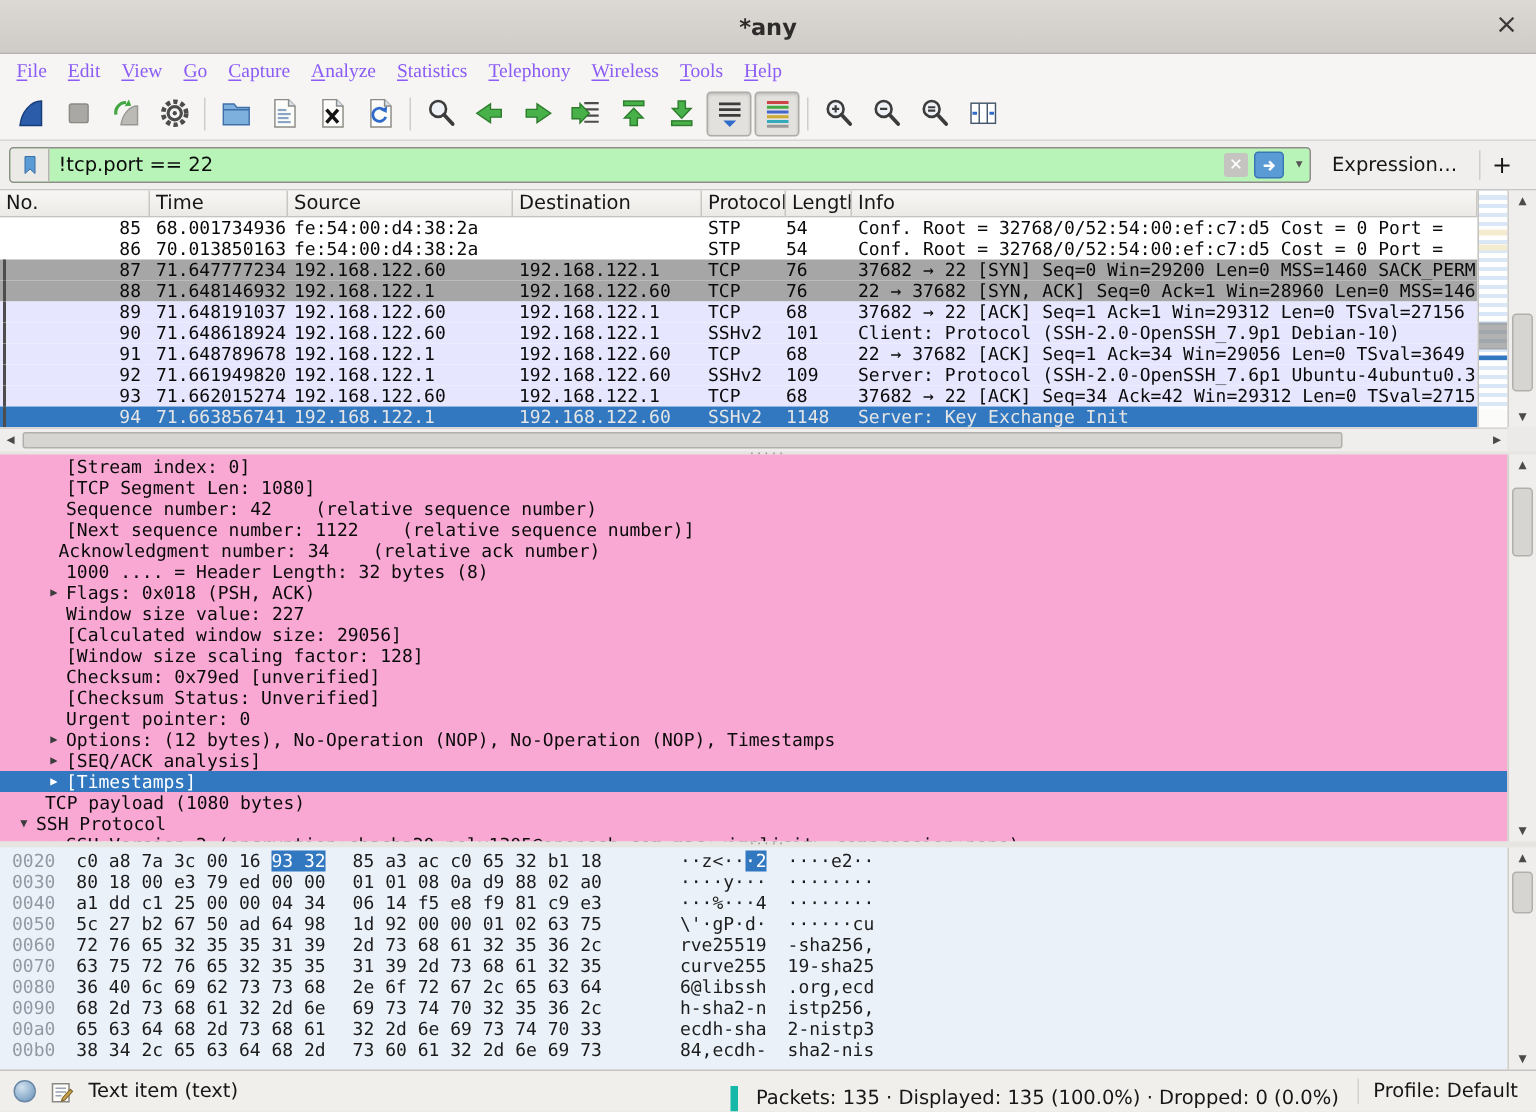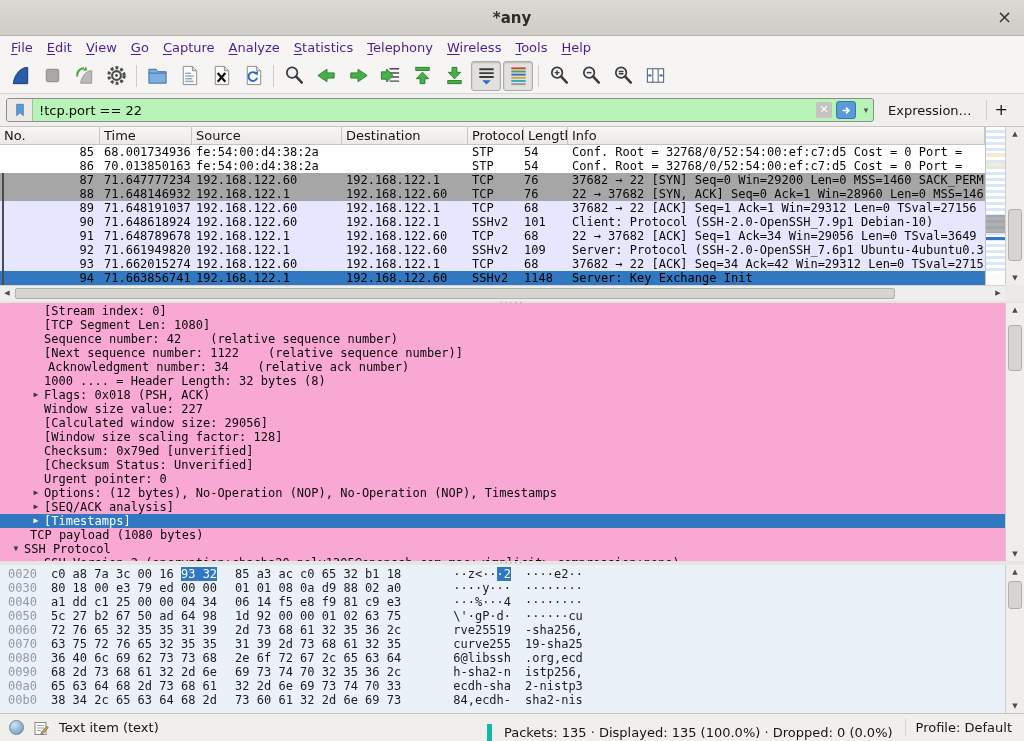--- a/index.html
+++ b/index.html
@@ -11,21 +11,21 @@
   
   .titlebar { left:0; top:0; width:1024px; height:36px;
     background:linear-gradient(#dcd8d4,#cfcbc7); border-bottom:1px solid #b4b0ac; }
   .title { display:block; line-height:36px; text-align:center; font-weight:bold;
     font-size:15px; color:#2e2c2a; }
   .close-btn { position:absolute; right:12px; top:0; line-height:34px; font-size:18px; color:#3c3a38; cursor:default; }
 
   
   .menubar { left:0; top:36px; width:1024px; height:22px; background:#f6f5f3;
     display:flex; align-items:center; padding-left:4px; font-size:13px; }
-  .menu-item { padding:0 7px; color:#4c1d95; white-space:nowrap; }
+  .menu-item { padding:0 7px; color:#8b5cf6; white-space:nowrap;font-family:Liberation Serif, serif; }
   .menu-item u { text-decoration:underline; text-underline-offset:2px; }
 
   
   .toolbar { left:0; top:58px; width:1024px; height:36px; background:#f6f5f3;
     border-bottom:1px solid #d8d6d2; display:flex; align-items:center; padding-left:4px; }
   .tb-btn { width:30px; height:30px; display:flex; align-items:center; justify-content:center;
     margin:0 1px; border:1px solid transparent; border-radius:3px; }
   .tb-btn.pressed { background:#e3e1de; border-color:#aeaca8; box-shadow:inset 0 1px 2px rgba(0,0,0,.18); }
   .tb-btn svg { width:23px; height:23px; display:block; }
   .tb-sep { width:1px; height:22px; background:#cfcdc9; margin:0 4px; }
@@ -56,21 +56,21 @@
   .ph-cell { border-right:1px solid #c9c7c3; padding:0 0 0 4px; overflow:hidden; white-space:nowrap; line-height:17px; }
   .plist-body { left:0; top:145px; width:985px; height:140px; background:#ffffff;
     font-family:"DejaVu Sans Mono", monospace; font-size:12px; overflow:hidden; }
   .prow { height:14px; line-height:14px; display:flex; white-space:nowrap; position:relative; color:#0a0a0a; }
   .prow .cell { overflow:hidden; padding-left:4px; flex-shrink:0; }
   .prow .cell.no { text-align:right; padding-right:6px; padding-left:0; }
   .prow .cell.len { text-align:left; padding-right:4px; padding-left:0; }
   .prow .cell.info { flex:1 1 auto; }
   .prow.c-gray { background:var(--row-syn-gray,#a6a6a6); }
   .prow.c-lav { background:var(--row-tcp-lavender,#e7e6ff); }
-  .prow.sel { background:var(--selection-blue,#3178c0); color:#000000; }
+  .prow.sel { background:var(--selection-blue,#3178c0); color:#e5e5e5; }
   .stream-mark { position:absolute; left:2px; top:0; width:2px; height:14px; background:#4d4d4d; }
 
   
   .minimap { left:985px; top:127px; width:20px; height:158px; border-left:1px solid #c6c4c0;
     background:repeating-linear-gradient(180deg,#ffffff 0 3px,#d9e7f6 3px 6px); overflow:hidden; }
   .mm-cream1 { position:absolute; left:0; top:26px; width:100%; height:4px; background:#f3ecd0; }
   .mm-cream2 { position:absolute; left:0; top:36px; width:100%; height:4px; background:#f3ecd0; }
   .mm-gray  { position:absolute; left:0; top:88px; width:100%; height:18px; background:rgba(125,125,125,.6); }
   .mm-blue  { position:absolute; left:0; top:110px; width:100%; height:3px; background:var(--selection-blue,#3178c0); }
   .mm-white { position:absolute; left:0; top:146px; width:100%; height:12px; background:#fbfbfa; }
@@ -454,21 +454,21 @@
         <span class="det-text">[TCP Segment Len: 1080]</span>
       </div>
       <div class="det-line" style="padding-left: 28px;">
         <span class="det-arrow"></span>
         <span class="det-text">Sequence number: 42    (relative sequence number)</span>
       </div>
       <div class="det-line" style="padding-left: 28px;">
         <span class="det-arrow"></span>
         <span class="det-text">[Next sequence number: 1122    (relative sequence number)]</span>
       </div>
-      <div class="det-line" style="padding-left: 32px;">
+      <div class="det-line" style="padding-left: 23px;">
         <span class="det-arrow"></span>
         <span class="det-text">Acknowledgment number: 34    (relative ack number)</span>
       </div>
       <div class="det-line" style="padding-left: 28px;">
         <span class="det-arrow"></span>
         <span class="det-text">1000 .... = Header Length: 32 bytes (8)</span>
       </div>
       <div class="det-line" style="padding-left: 28px;">
         <span class="det-arrow">▶</span>
         <span class="det-text">Flags: 0x018 (PSH, ACK)</span>

